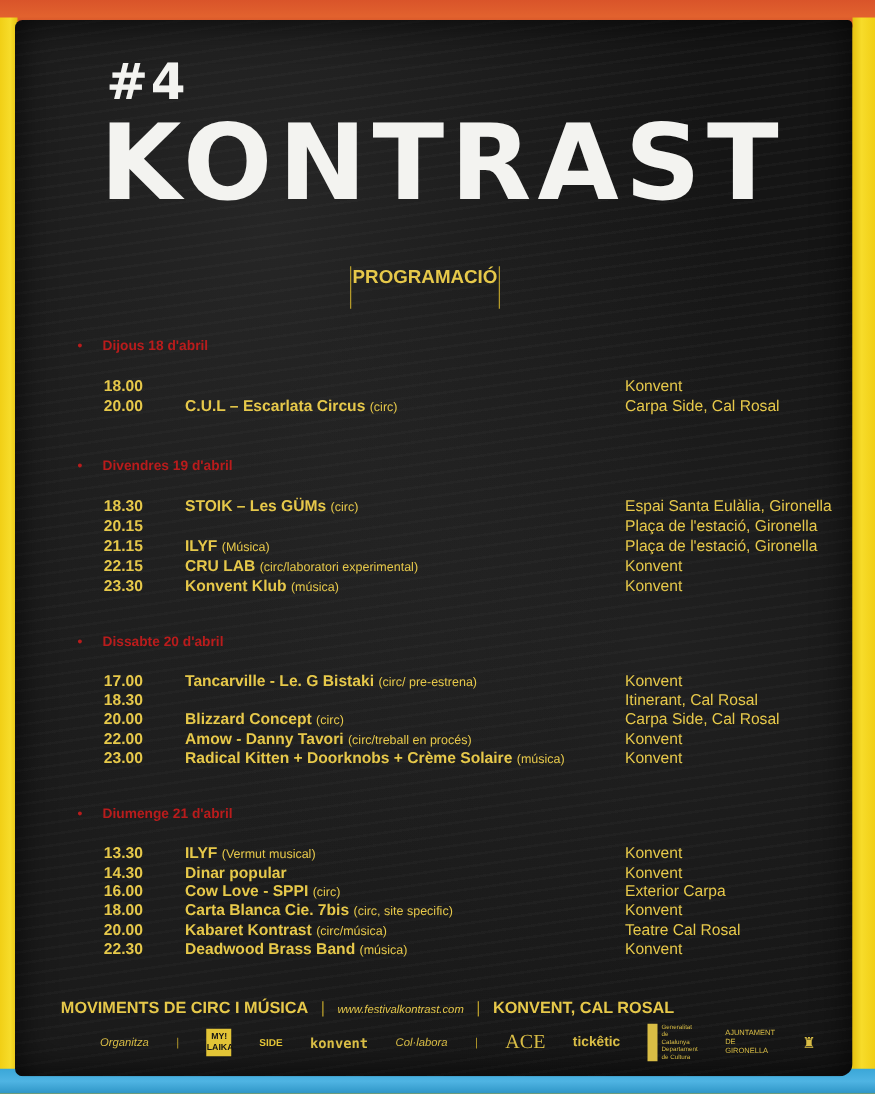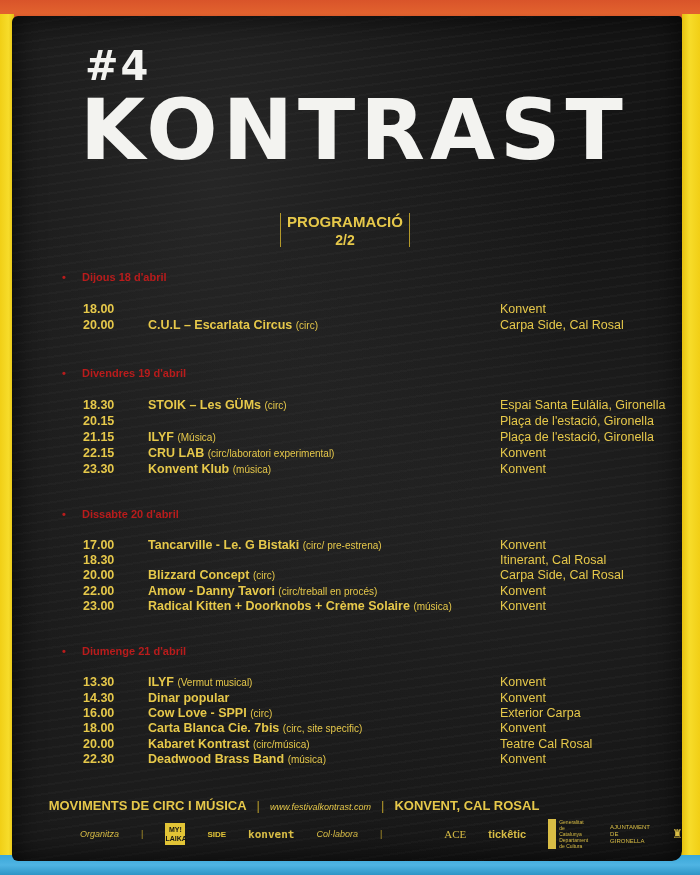--- a/index.html
+++ b/index.html
@@ -42,21 +42,21 @@
     font-weight: bold; font-size: 40px; color: #f3f3f0;
     letter-spacing: 2px;
   }
   .title {
     position: absolute; left: 80px; top: 88px;
     font-family: "DejaVu Sans", sans-serif;
     font-weight: bold; font-size: 84px; color: #f3f3f0;
     letter-spacing: 5px; line-height: 1;
   }
   .prog-box {
-    position: absolute; left: 280px; top: 213px; width: 130px; height: 34px;
+    position: absolute; left: 280px; top: 213px; width: 120px; height: 34px;
     border-left: 1px solid #b59a2a; border-right: 1px solid #b59a2a;
     text-align: center; color: #e6c84a;
   }
   .prog-box .l1 { font-size: 15px; font-weight: bold; line-height: 17px; }
   .prog-box .l2 { font-size: 14px; font-weight: bold; line-height: 20px; }
 
   .day {
     position: absolute; left: 62px;
     color: #b91c1c; font-size: 11px; font-weight: bold;
   }
@@ -83,42 +83,41 @@
   }
   .sponsors > * { margin-right: 22px; }
   .sponsors .lbl { font-style: italic; }
   .sponsors .sep { color: #b59a2a; margin-right: 22px; }
   .logo-mylaika {
     width: 20px; height: 22px; background: #e2c436; color: #151515;
     font-size: 7px; font-weight: bold; line-height: 9px; text-align: center; padding-top: 2px;
   }
   .logo-side { font-size: 8px; font-weight: bold; color: #e2c436; }
   .logo-konvent { font-family: "DejaVu Sans Mono", monospace; font-size: 11px; font-weight: bold; }
-  .logo-ace { font-family: "Liberation Serif", serif; font-size: 11px; margin-left: 40px; }
+  .logo-ace { font-family: "Liberation Serif", serif; font-size: 16px; }
   .logo-ticketic { font-size: 11px; font-weight: bold; }
   .logo-gencat { font-size: 5px; line-height: 6px; border-left: 8px solid #d9bd45; padding-left: 3px; }
   .logo-ajgironella { font-size: 6px; line-height: 7px; }
   .logo-crest { font-size: 12px; }
 </style>
 </head>
 <body>
 
 <div class="frame-top"></div>
 <div class="frame-left"></div>
 <div class="frame-right"></div>
 <div class="frame-bottom"></div>
 
 <div class="board"></div>
 
 <div class="edition">#4</div>
 <div class="title">KONTRAST</div>
 
 <div class="prog-box">
   <div class="l1">PROGRAMACIÓ</div>
-  <div class="l2">2/2</div>
 </div>
 
 <div class="day" style="top:271px">
   <span class="bullet">•</span><span>Dijous 18 d'abril</span>
 </div>
 <div class="row" style="top:301px">
   <span class="time">18.00</span>
   <span class="venue">Konvent</span>
 </div>
 <div class="row" style="top:317px">

